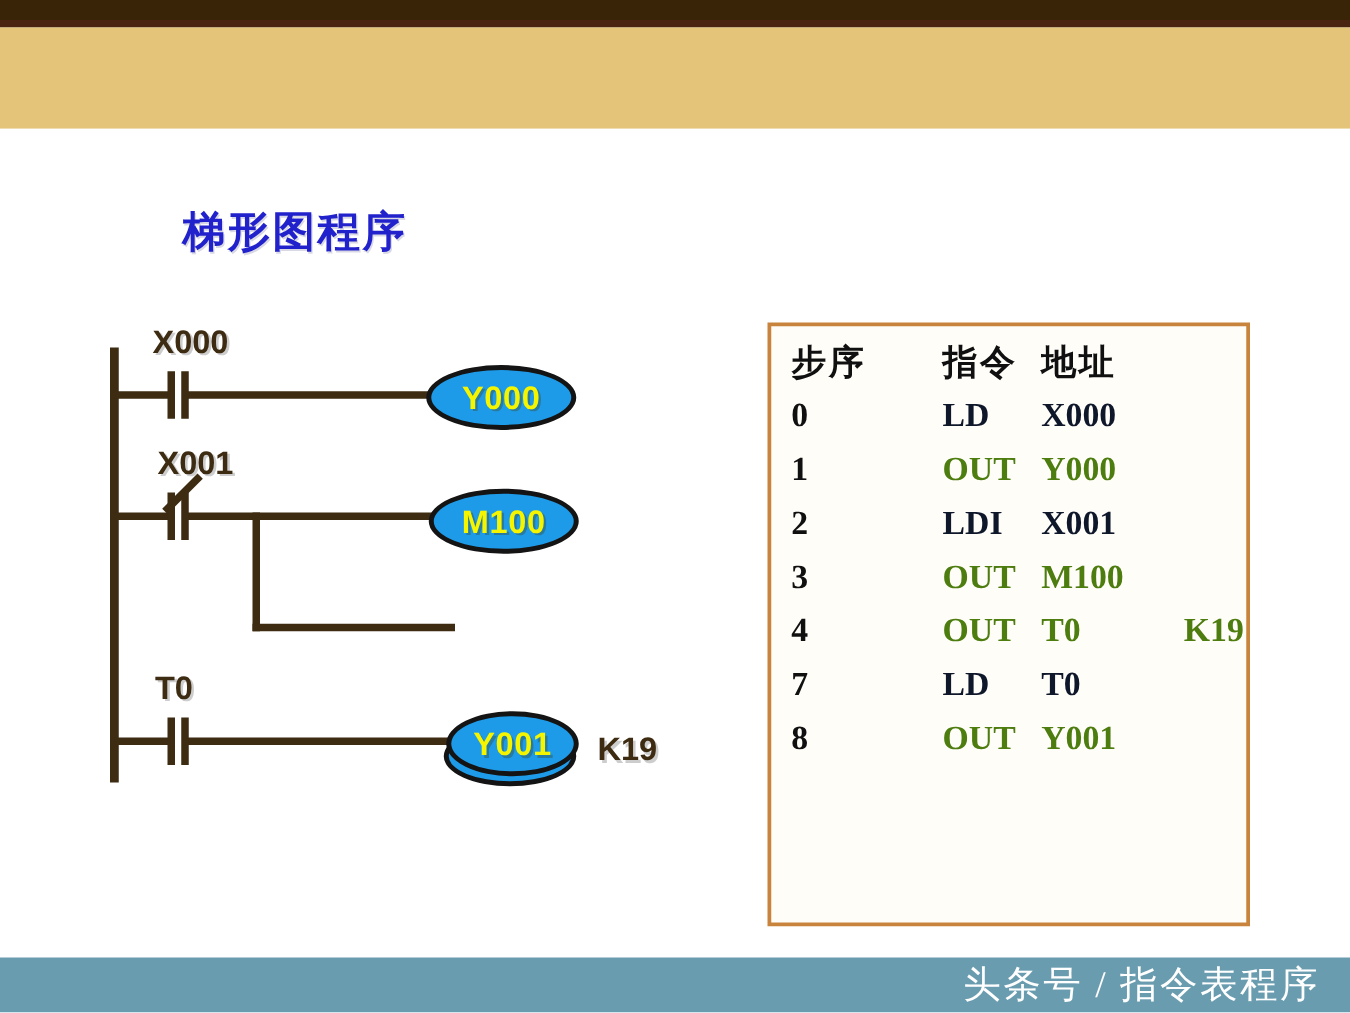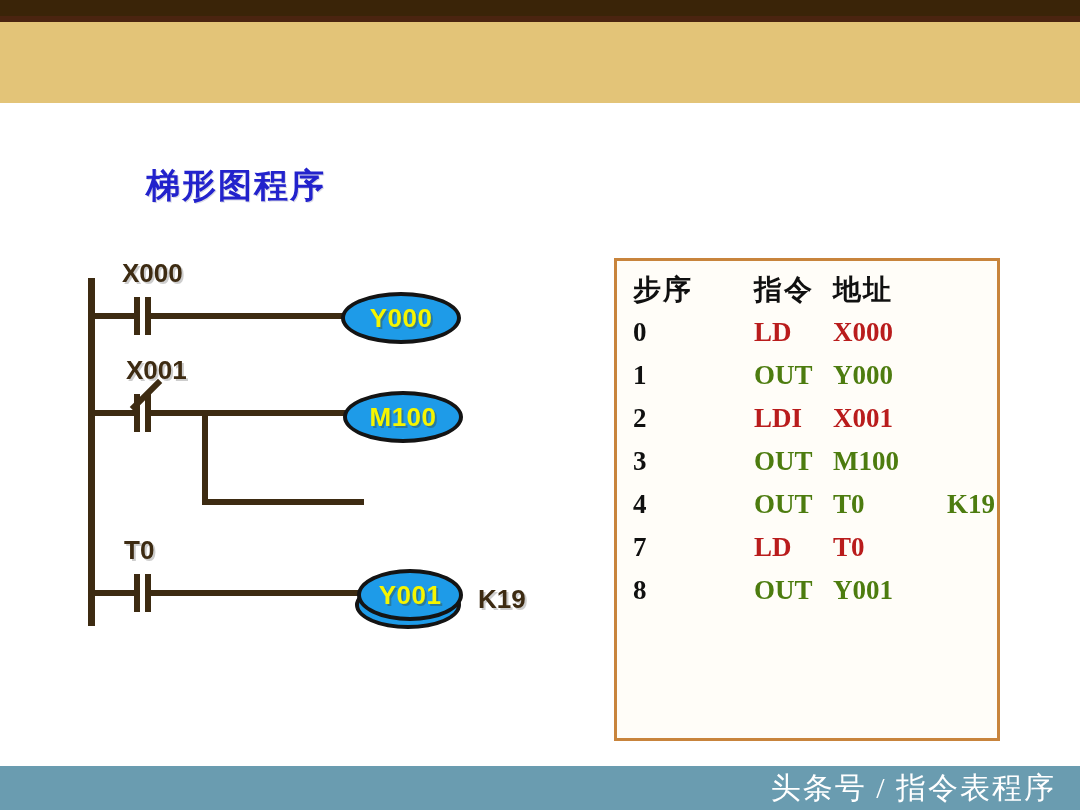--- a/index.html
+++ b/index.html
@@ -168,21 +168,21 @@
   .cell.col-instr { left: 122px; margin-left: 15px; }
   .cell.col-addr { left: 216px; }
   .cell.col-extra { left: 330px; }
 
   .hdr .cell {
     color: #101010;
     font-size: 28px;
     letter-spacing: 2px;
   }
   .cell.step-num { color: #101010; }
-  .color-red  { color: #b91c1c; }
+  .color-red  { color: #0f172a; }
   .color-teal { color: #4d7c0f; }
 
   
   #footer-bar {
     position: absolute;
     left: 0; top: 766px;
     width: 1080px; height: 44px;
     background: #6a9cb0;
   }
   #footer-text {

